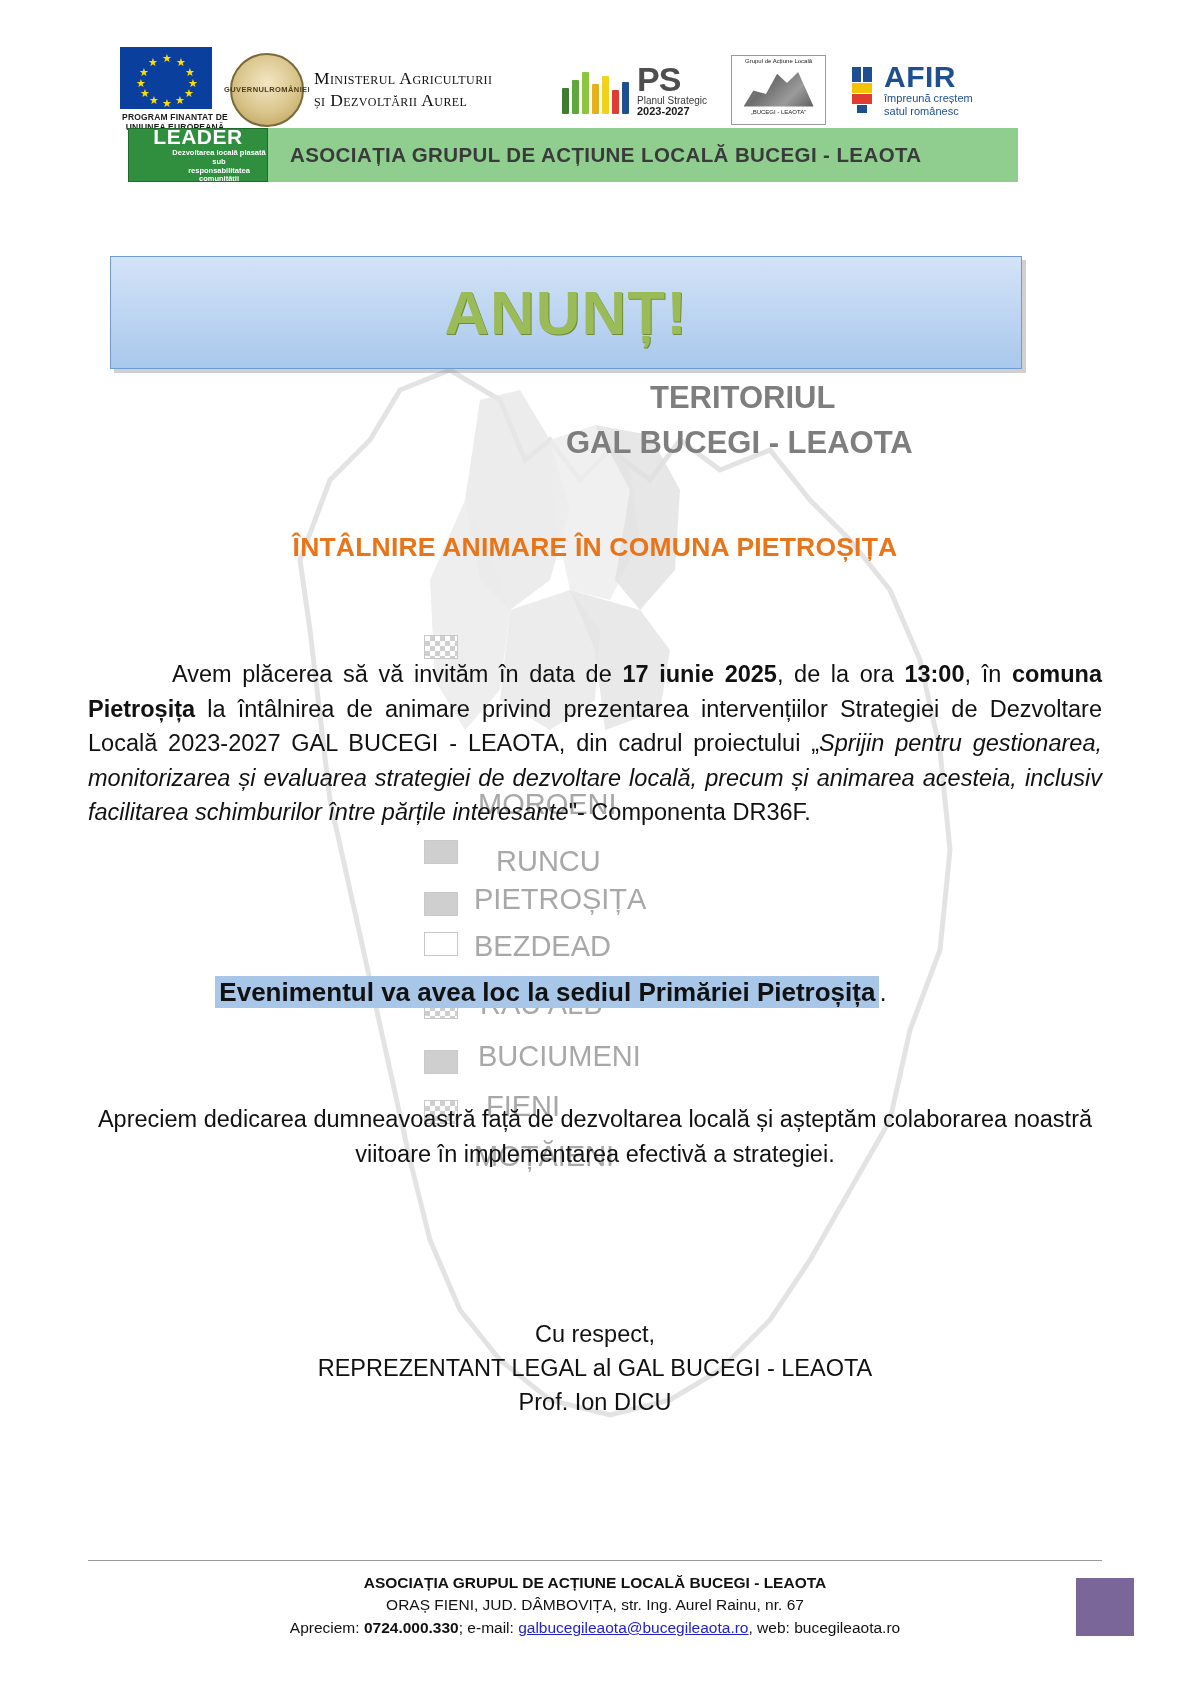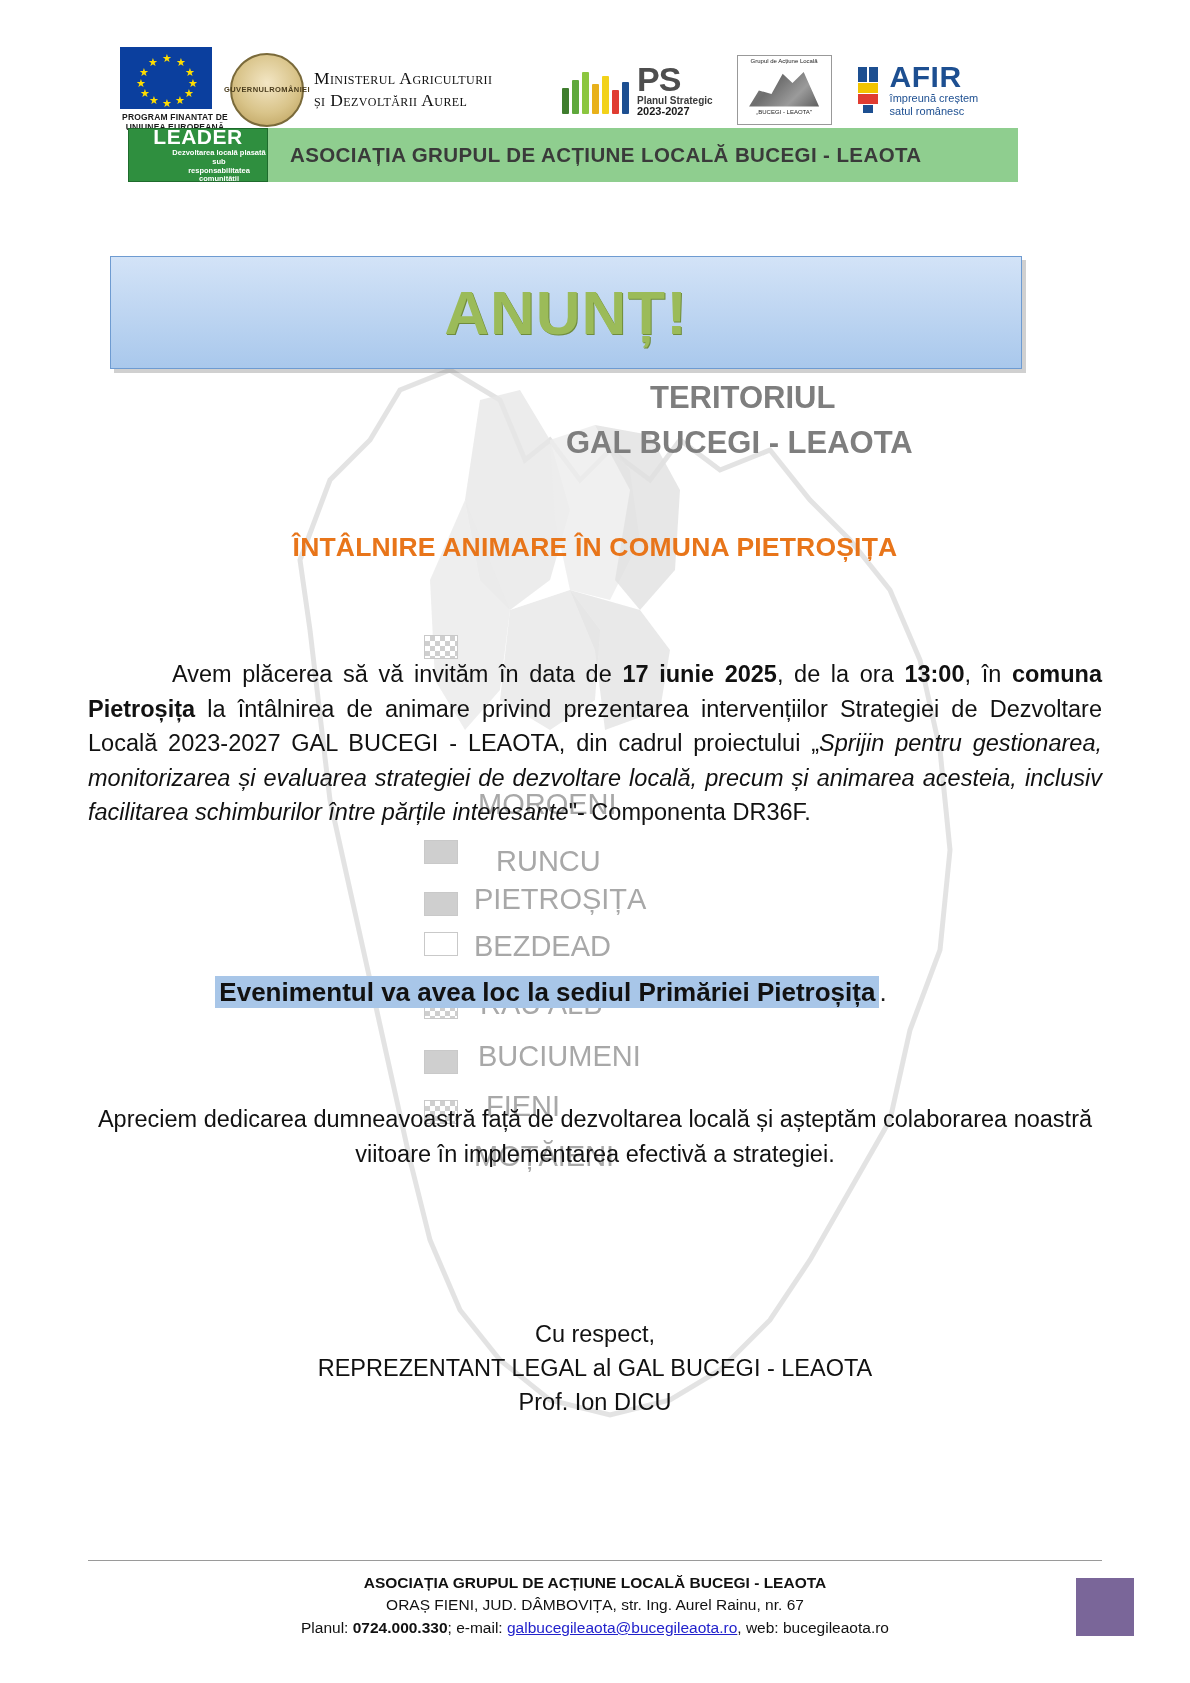--- a/index.html
+++ b/index.html
@@ -52,21 +52,21 @@
     line-height: 1.25; flex: none; margin-left: 10px; width: 230px;
   }
   .madr .l1 { font-variant: small-caps; }
   .madr .l2 { font-variant: small-caps; }
 
   .ps-logo { display:flex; align-items:center; gap:8px; flex:none; margin-left: 18px;}
   .ps-bars { display:flex; align-items:flex-end; gap:3px; height: 48px; }
   .ps-bars i { display:block; width:7px; border-radius:1px; }
   .ps-text { line-height: 1; }
   .ps-text .ps-big { font-size: 34px; font-weight: bold; color:#4e4e4e; letter-spacing: -1px;}
-  .ps-text .ps-sub { font-size: 10px; color:#3b3b3b; font-weight:bold; }
+  .ps-text .ps-sub { font-size: 10px; color:#3b3b3b; font-weight:normal; }
   .ps-text .ps-years { font-size: 11px; color:#1a1a1a; font-weight:bold; }
 
   .gal-logo {
     width: 95px; height: 70px; border: 1px solid #999; flex: none; margin-left: 24px;
     background: #fff; display:flex; flex-direction:column; align-items:center;
     justify-content:flex-start; padding-top:2px;
   }
   .gal-logo .gl-top { font-size: 6px; color:#222; }
   .gal-logo .gl-rock {
     width: 70px; height: 42px; margin-top: 1px;
@@ -351,16 +351,16 @@
     <div>REPREZENTANT LEGAL al GAL BUCEGI - LEAOTA</div>
     <div>Prof. Ion DICU</div>
   </div>
 </div>
 
 <div class="footer-rule"></div>
 <div class="footer">
   <div class="f1">ASOCIAȚIA GRUPUL DE ACȚIUNE LOCALĂ BUCEGI - LEAOTA</div>
   <div>ORAȘ FIENI, JUD. DÂMBOVIȚA, str. Ing. Aurel Rainu, nr. 67</div>
   <div>
-    <span>Planul: </span><span class="bold">0724.000.330</span><span>; e-mail: </span><a href="#">galbucegileaota@bucegileaota.ro</a><span>,  web: </span><span>bucegileaota.ro</span>
+    <span>Apreciem: </span><span class="bold">0724.000.330</span><span>; e-mail: </span><a href="#">galbucegileaota@bucegileaota.ro</a><span>,  web: </span><span>bucegileaota.ro</span>
   </div>
 </div>
 <div class="footer-square"></div>
 
 </body></html>

